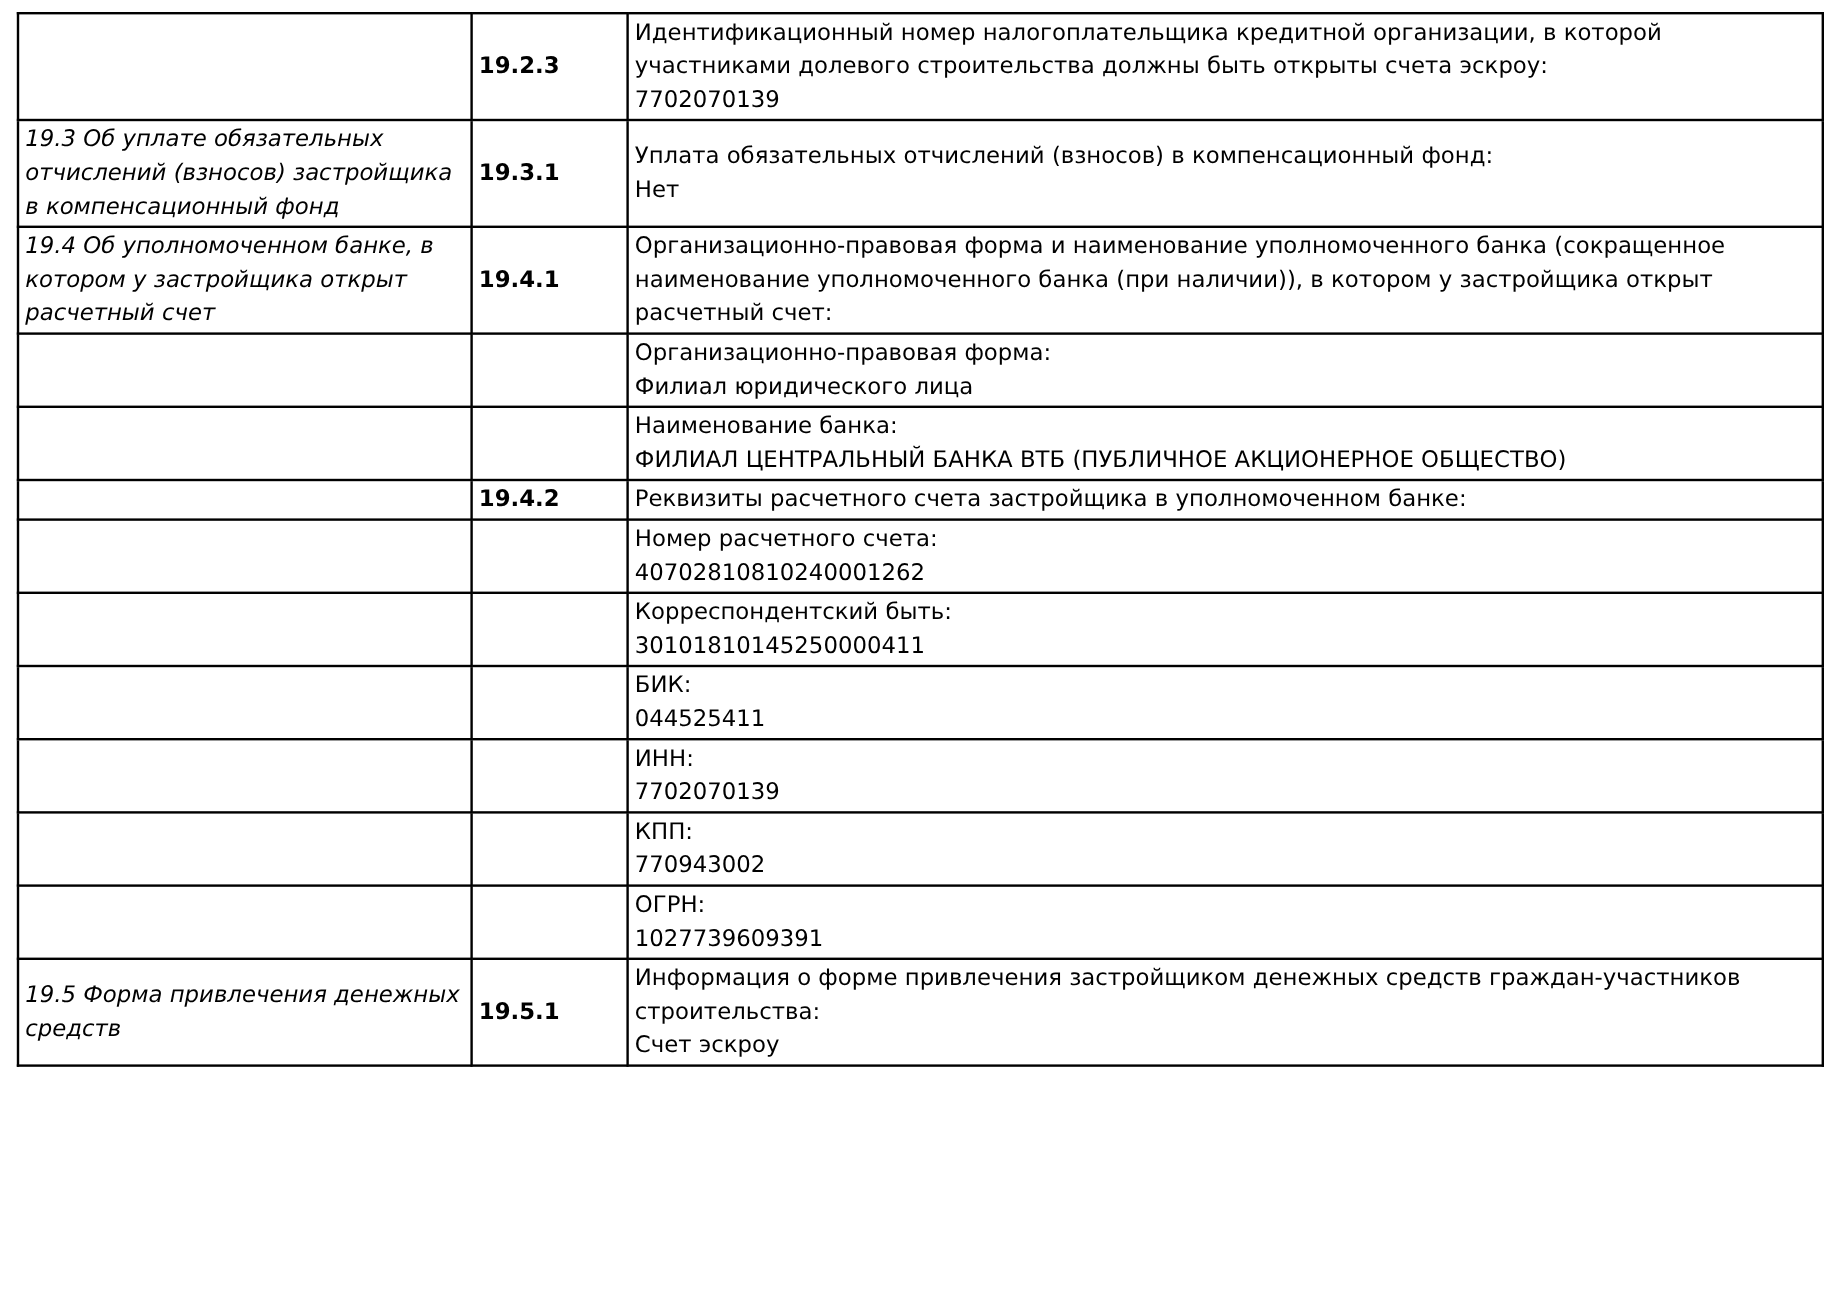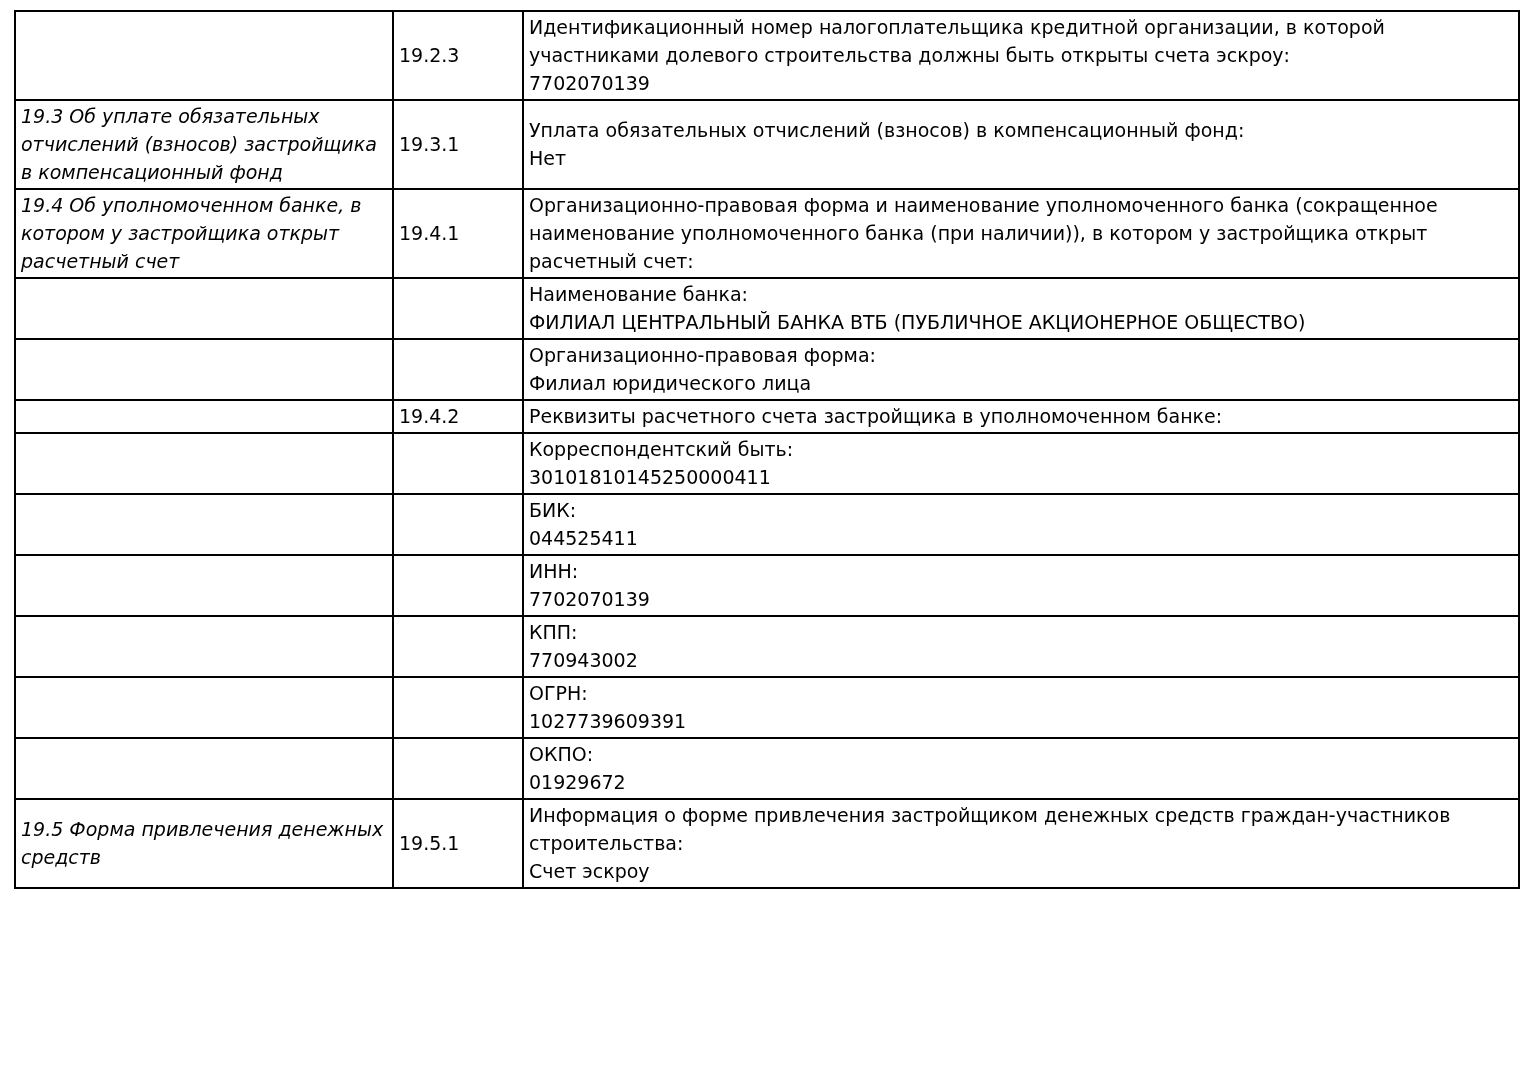--- a/index.html
+++ b/index.html
@@ -25,21 +25,21 @@
   }
   table.decl td {
     border: 2px solid #000000;
     vertical-align: middle;
     padding: 1px 5px 2px 5px;
     font-size: 19px;
     line-height: 28px;
     word-wrap: break-word;
   }
   td.col-section { width: 366px; font-style: italic; }
-  td.col-item    { width: 118px; }
+  td.col-item    { width: 118px; font-weight: bold; }
   td.col-content { width: 984px; }
   .line { font-weight: normal; }
   .line.bold { font-weight: normal; }
 </style>
 </head>
 <body>
 
 <div class="page">
   <table class="decl" id="decl-table">
     <tbody>
@@ -63,37 +63,45 @@
           <td class="col-section">19.4 Об уполномоченном банке, в котором у застройщика открыт расчетный счет</td>
           <td class="col-item">19.4.1</td>
           <td class="col-content">
             <div class="line">Организационно-правовая форма и наименование уполномоченного банка (сокращенное наименование уполномоченного банка (при наличии)), в котором у застройщика открыт расчетный счет:</div>
           </td>
         </tr>
         <tr>
           <td class="col-section"></td>
           <td class="col-item"></td>
           <td class="col-content">
-            <div class="line">Наименование банка:</div>
-            <div class="line bold">ФИЛИАЛ ЦЕНТРАЛЬНЫЙ БАНКА ВТБ (ПУБЛИЧНОЕ АКЦИОНЕРНОЕ ОБЩЕСТВО)</div>
+            <div class="line">Организационно-правовая форма:</div>
+            <div class="line bold">Филиал юридического лица</div>
           </td>
         </tr>
         <tr>
           <td class="col-section"></td>
           <td class="col-item"></td>
           <td class="col-content">
-            <div class="line">Организационно-правовая форма:</div>
-            <div class="line bold">Филиал юридического лица</div>
+            <div class="line">Наименование банка:</div>
+            <div class="line bold">ФИЛИАЛ ЦЕНТРАЛЬНЫЙ БАНКА ВТБ (ПУБЛИЧНОЕ АКЦИОНЕРНОЕ ОБЩЕСТВО)</div>
           </td>
         </tr>
         <tr>
           <td class="col-section"></td>
           <td class="col-item">19.4.2</td>
           <td class="col-content">
             <div class="line">Реквизиты расчетного счета застройщика в уполномоченном банке:</div>
+          </td>
+        </tr>
+        <tr>
+          <td class="col-section"></td>
+          <td class="col-item"></td>
+          <td class="col-content">
+            <div class="line">Номер расчетного счета:</div>
+            <div class="line bold">40702810810240001262</div>
           </td>
         </tr>
         <tr>
           <td class="col-section"></td>
           <td class="col-item"></td>
           <td class="col-content">
             <div class="line">Корреспондентский быть:</div>
             <div class="line bold">30101810145250000411</div>
           </td>
         </tr>
@@ -123,28 +131,20 @@
         </tr>
         <tr>
           <td class="col-section"></td>
           <td class="col-item"></td>
           <td class="col-content">
             <div class="line">ОГРН:</div>
             <div class="line bold">1027739609391</div>
           </td>
         </tr>
         <tr>
-          <td class="col-section"></td>
-          <td class="col-item"></td>
-          <td class="col-content">
-            <div class="line">ОКПО:</div>
-            <div class="line bold">01929672</div>
-          </td>
-        </tr>
-        <tr>
           <td class="col-section">19.5 Форма привлечения денежных средств</td>
           <td class="col-item">19.5.1</td>
           <td class="col-content">
             <div class="line">Информация о форме привлечения застройщиком денежных средств граждан-участников строительства:</div>
             <div class="line bold">Счет эскроу</div>
           </td>
         </tr>
       </tbody>
   </table>
 </div>

